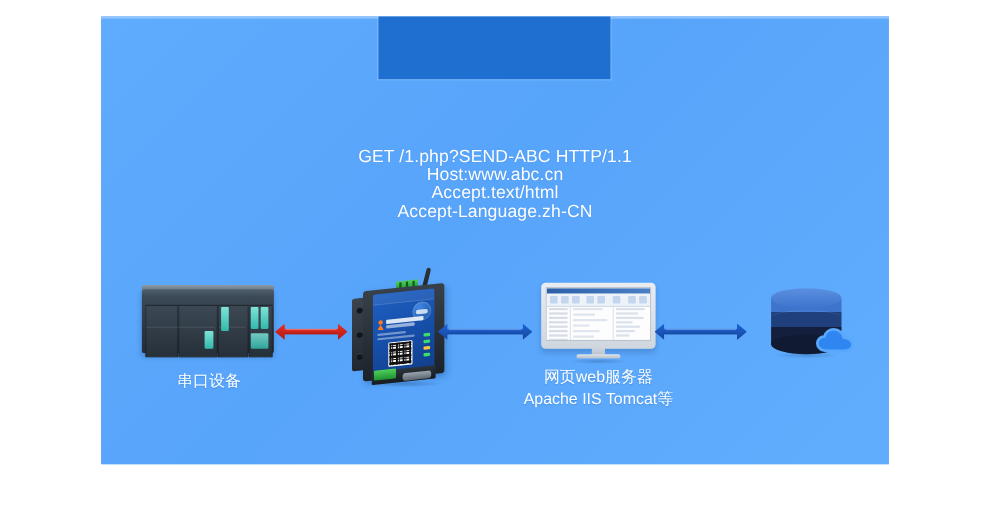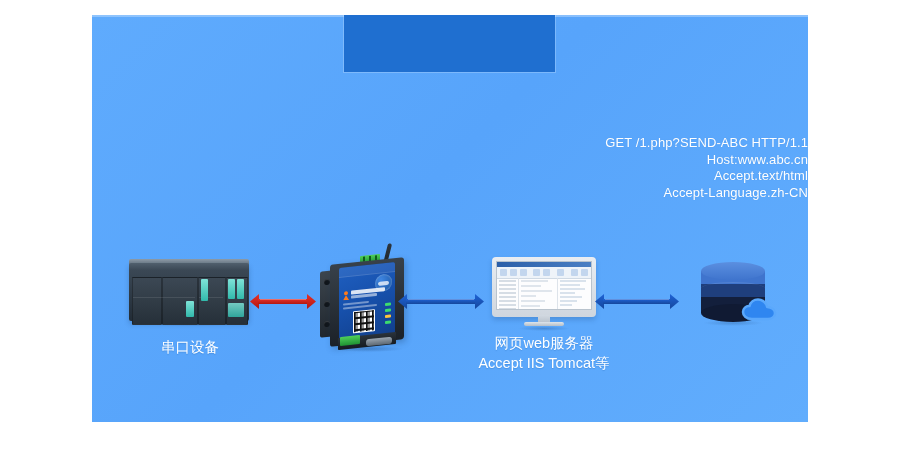--- a/index.html
+++ b/index.html
@@ -23,22 +23,22 @@
   
   .header-block{
     position:absolute;left:252px;top:0px;width:211px;height:57px;
     background:#1f6fd0;
     box-shadow:0 0 0 1px rgba(255,255,255,.22);
   }
 
   
   .http-text{
     position:absolute;left:0;top:120px;width:716px;
-    text-align:right;color:#ffffff;
-    font-size:13px;line-height:16.5px;letter-spacing:.1px;
+    text-align:center;color:#ffffff;
+    font-size:16px;line-height:16.5px;letter-spacing:.1px;
     text-shadow:0 0 1px rgba(40,110,190,.35);
     white-space:pre-line;
   }
 
   
   .node{position:absolute;}
   .node-label{
     position:absolute;left:50%;transform:translateX(-50%);
     text-align:center;color:#ffffff;white-space:pre-line;
     font-size:14.5px;line-height:20px;
@@ -403,21 +403,21 @@
                 <i style="width:75%"></i>
                 <i style="width:60%"></i>
               <i style="width:40%"></i>
             </div>
           </div>
         </div>
       </div>
       <div class="m-neck"></div>
       <div class="m-base"></div>
       <div class="node-label" style="top:76px;width:230px;left:52px;">网页web服务器
-Accept IIS Tomcat等</div>
+Apache IIS Tomcat等</div>
     </div>
 
     <div class="arrow blue" style="left:503px;top:278px;width:84px;">
       <span class="ah l"></span>
         <span class="bar"></span>
         <span class="hl"></span>
         <span class="ah r"></span>
     </div>
 
     <div class="node database">

